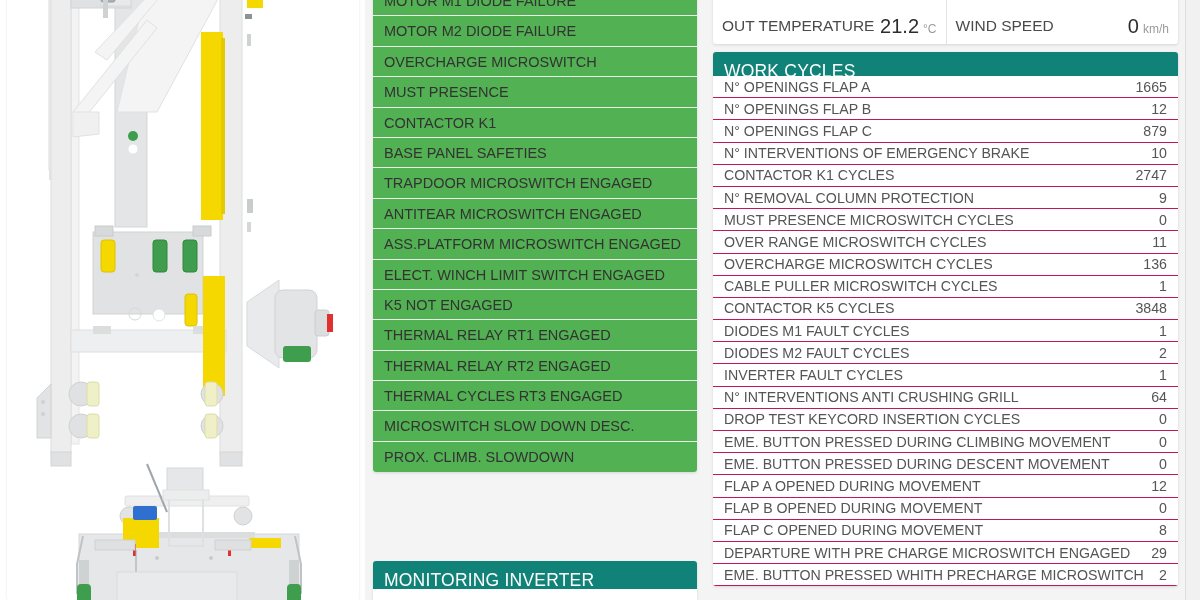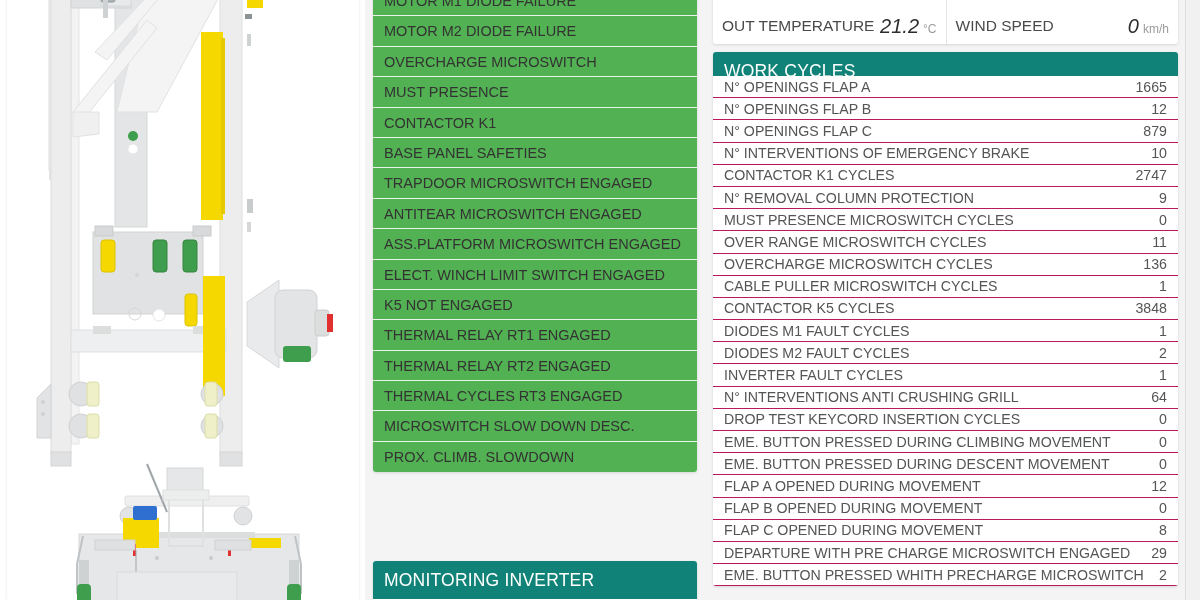--- a/index.html
+++ b/index.html
@@ -75,21 +75,21 @@
     width: 324px;
     border-radius: 3px;
     box-shadow: 0 1px 3px rgba(0,0,0,.12);
     background: #fff;
     overflow: hidden;
   }
   .panel-head {
     background: #108277;
     color: #fff;
     font-size: 17.5px;
-    height: 38px;
+    height: 28px;
     line-height: 38px;
     padding: 0 0 0 11px;
     letter-spacing: .2px;
   }
   .kv-row {
     display: flex;
     align-items: center;
     height: 26px;
     font-size: 14.5px;
     padding: 0 11px 0 11px;
@@ -120,21 +120,21 @@
     flex: 1 1 50%;
     display: flex;
     align-items: flex-end;
     justify-content: space-between;
     padding: 0 9px 8px 9px;
     position: relative;
   }
   .weather-cell + .weather-cell { border-left: 1px solid #e3e5e5; }
   .weather-label { font-size: 15.5px; color: #4a4a4a; line-height: 20px; }
   .weather-valwrap { display: flex; align-items: baseline; }
-  .weather-val { font-size: 20px; color: #2d2d2d; line-height: 20px; font-style: italic; }
+  .weather-val { font-size: 20px; color: #2d2d2d; line-height: 20px; }
   .weather-unit { font-size: 12px; color: #9b9b9b; margin-left: 4px; }
 
   .cycles-card {
     position: absolute;
     left: 8px; top: 52px;
     width: 465px;
     background: #fff;
     border-radius: 3px;
     box-shadow: 0 1px 3px rgba(0,0,0,.12);
     overflow: hidden;

